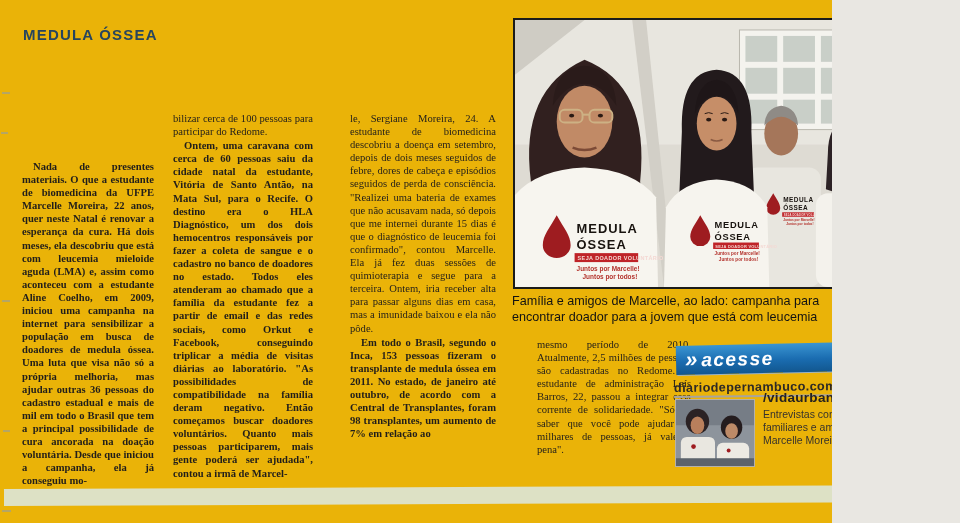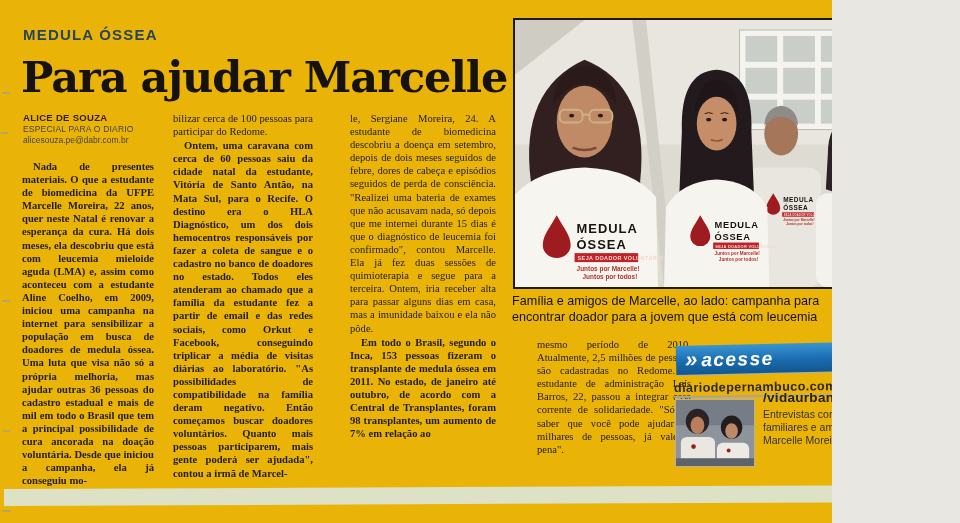--- a/index.html
+++ b/index.html
@@ -59,27 +59,21 @@
                 transform:rotate(-.25deg);opacity:.9;}
   .edge-mark{position:absolute;background:#98a096;opacity:.65;}
 </style>
 </head>
 <body>
 
 <div class="page">
 
   <div class="kicker">MEDULA ÓSSEA</div>
 
-  <h1 class="headline" style="margin:0;">Para ajudar Marcelle</h1>
-
-  <div class="byline">
-    <div class="author">ALICE DE SOUZA</div>
-    <div class="role">ESPECIAL PARA O DIARIO</div>
-    <div class="email">alicesouza.pe@dabr.com.br</div>
-  </div>
+
 
   <div class="bodycol col1">
     <p class="indent">Nada de presentes materiais. O que a estudante de biomedicina da UFPE Marcelle Moreira, 22 anos, quer neste Natal é renovar a esperança da cura. Há dois meses, ela descobriu que está com leucemia mieloide aguda (LMA) e, assim como aconteceu com a estudante Aline Coelho, em 2009, iniciou uma campanha na internet para sensibilizar a população em busca de doadores de medula óssea. Uma luta que visa não só a própria melhoria, mas ajudar outras 36 pessoas do cadastro estadual e mais de mil em todo o Brasil que tem a principal possibilidade de cura ancorada na doação voluntária. Desde que iniciou a campanha, ela já conseguiu mo-</p>
   </div>
   <div class="bodycol col2">
     <p>bilizar cerca de 100 pessoas para participar do Redome.</p>
     <p class="indent">Ontem, uma caravana com cerca de 60 pessoas saiu da cidade natal da estudante, Vitória de Santo Antão, na Mata Sul, para o Recife. O destino era o HLA Diagnóstico, um dos dois hemocentros responsáveis por fazer a coleta de sangue e o cadastro no banco de doadores no estado. Todos eles atenderam ao chamado que a família da estudante fez a partir de email e das redes sociais, como Orkut e Facebook, conseguindo triplicar a média de visitas diárias ao laboratório. "As possibilidades de compatibilidade na família deram negativo. Então começamos buscar doadores voluntários. Quanto mais pessoas participarem, mais gente poderá ser ajudada", contou a irmã de Marcel-</p>
   </div>
   <div class="bodycol col3">
     <p>le, Sergiane Moreira, 24. A estudante de biomedicina descobriu a doença em setembro, depois de dois meses seguidos de febre, dores de cabeça e episódios seguidos de perda de consciência. "Realizei uma bateria de exames que não acusavam nada, só depois que me internei durante 15 dias é que o diagnóstico de leucemia foi confirmado", contou Marcelle. Ela já fez duas sessões de quimioterapia e segue para a terceira. Ontem, iria receber alta para passar alguns dias em casa, mas a imunidade baixou e ela não pôde.</p>

